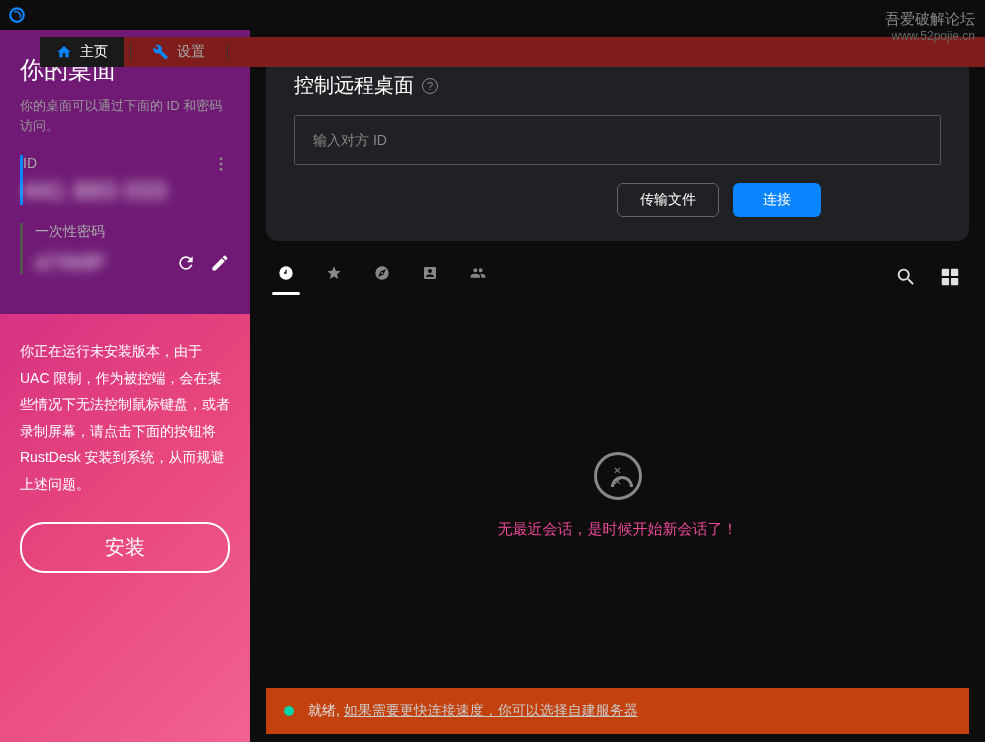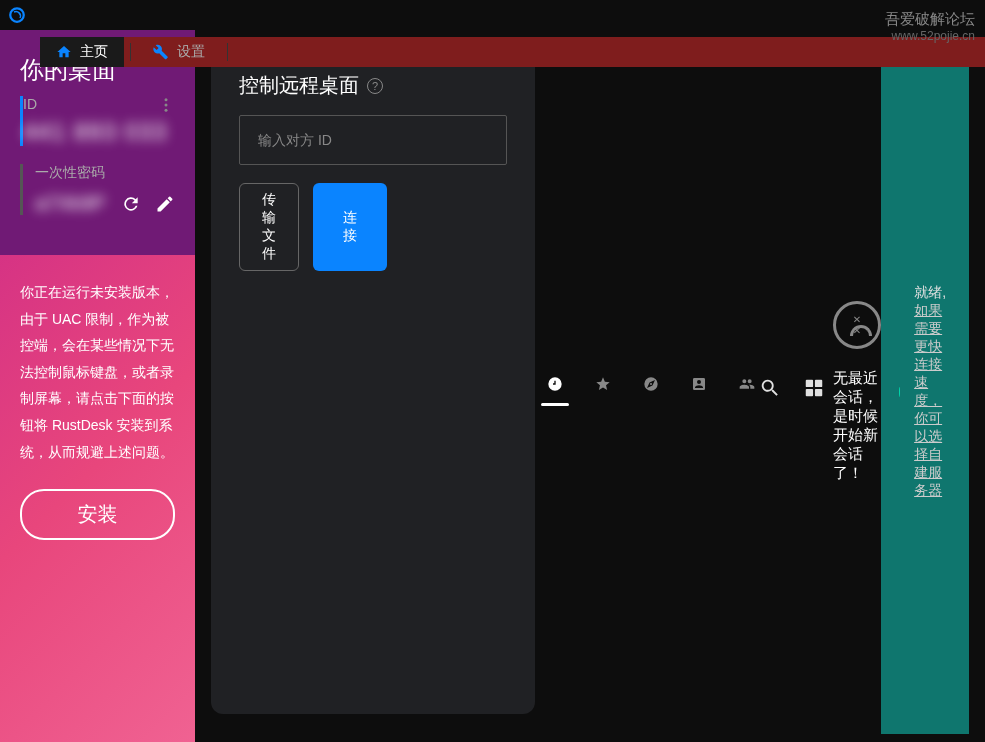--- a/index.html
+++ b/index.html
@@ -33,21 +33,21 @@
     .pw-label { font-size: 14px; color: #aaa; margin-bottom: 10px; }
     .pw-row { display: flex; align-items: center; justify-content: space-between; }
     .pw-value { font-size: 20px; color: #fff; filter: blur(6px); user-select: none; }
     .pw-icons { display: flex; gap: 14px; }
     .pw-icons .icon { width: 20px; height: 20px; cursor: pointer; color: #fff; }
     
     .install-panel { margin: 20px -20px 0 -20px; padding: 24px 20px; background: linear-gradient(135deg, #d63384 0%, #e8467c 45%, #f06292 100%); flex: 1; }
     .install-text { font-size: 14px; color: #fff; line-height: 1.9; margin-bottom: 24px; }
     .install-btn { border: 2px solid #fff; color: #fff; font-size: 20px; text-align: center; padding: 10px 0; border-radius: 24px; cursor: pointer; background: transparent; width: 100%; }
     
-    .main { flex: 1; background: #0d0d0d; display: flex; flex-direction: row; padding: 20px 16px 8px 16px; }
+    .main { flex: 1; background: #0d0d0d; display: flex; flex-direction: column; padding: 20px 16px 8px 16px; }
     
     .remote-panel { background: #202124; border-radius: 12px; padding: 22px 28px 24px 28px; margin-bottom: 20px; }
     .rp-title { font-size: 20px; color: #fff; display: flex; align-items: center; gap: 8px; margin-bottom: 16px; }
     .rp-help { width: 16px; height: 16px; border: 1.5px solid #888; border-radius: 50%; display: inline-flex; align-items: center; justify-content: center; font-size: 11px; color: #888; }
     .rp-input { width: 100%; background: transparent; border: 1.5px solid #555; border-radius: 2px; padding: 16px 18px; font-size: 14px; color: #fff; margin-bottom: 18px; }
     .rp-input::placeholder { color: #888; }
     .rp-buttons { display: flex; gap: 14px; justify-content: flex-end; padding-right: 120px; }
     .btn-outline { background: transparent; border: 1.5px solid #666; color: #fff; padding: 7px 22px; border-radius: 6px; font-size: 14px; cursor: pointer; }
     .btn-primary { background: #0a84ff; border: none; color: #ffffff; padding: 7px 30px; border-radius: 6px; font-size: 14px; cursor: pointer; }
     
@@ -56,23 +56,23 @@
     .ftab { width: 24px; height: 24px; cursor: pointer; color: #888; position: relative; padding-bottom: 8px; }
     .ftab.active { color: #fff; }
     .ftab.active::after { content: ''; position: absolute; bottom: -6px; left: -2px; right: -2px; height: 3px; background: #fff; border-radius: 2px; }
     .filter-right { margin-left: auto; display: flex; gap: 22px; align-items: center; }
     .filter-right .icon { width: 22px; height: 22px; cursor: pointer; color: #e0e0e0; }
     
     .empty-state { flex: 1; display: flex; flex-direction: column; align-items: center; justify-content: center; color: #aaa; }
     .empty-face { width: 48px; height: 48px; border: 3px solid #888; border-radius: 50%; position: relative; margin-bottom: 20px; }
     .empty-face::before { content: '✕ ✕'; position: absolute; top: 10px; left: 0; right: 0; text-align: center; font-size: 10px; letter-spacing: 6px; color: #888; padding-left: 6px; }
     .empty-face::after { content: ''; position: absolute; bottom: 10px; left: 14px; width: 16px; height: 8px; border: 3px solid #888; border-top: none; border-radius: 0 0 12px 12px; transform: rotate(180deg); }
-    .empty-text { font-size: 15px; color: #ffffff; }
-    
-    .statusbar { padding: 14px 18px; background: #0f766e; display: flex; align-items: center; gap: 14px; font-size: 14px; }
+    .empty-text { font-size: 15px; color: #ec4899; }
+    
+    .statusbar { padding: 14px 18px; background: #c2410c; display: flex; align-items: center; gap: 14px; font-size: 14px; }
     .status-dot { width: 10px; height: 10px; background: #00d4aa; border-radius: 50%; }
     .status-link { color: #ccc; text-decoration: underline; cursor: pointer; }
     
     svg { width: 100%; height: 100%; }
   </style>
 </head>
 <body>
 
 <div class="titlebar">
   <div class="logo">
@@ -105,20 +105,21 @@
 </div>
 
 <div class="watermark">
   <div class="wm-title">吾爱破解论坛</div>
   <div class="wm-url">www.52pojie.cn</div>
 </div>
 
 <div class="container">
   <div class="sidebar">
     <div class="sb-title">你的桌面</div>
+    <div class="sb-desc">你的桌面可以通过下面的 ID 和密码访问。</div>
 
     <div class="id-block">
       <div class="id-label">ID</div>
       <div class="id-value">441 893 033</div>
       <div class="id-menu">
         <svg width="18" height="18" viewBox="0 0 24 24" fill="#888">
             <circle cx="12" cy="5" r="2"></circle>
             <circle cx="12" cy="12" r="2"></circle>
             <circle cx="12" cy="19" r="2"></circle>
           </svg>

